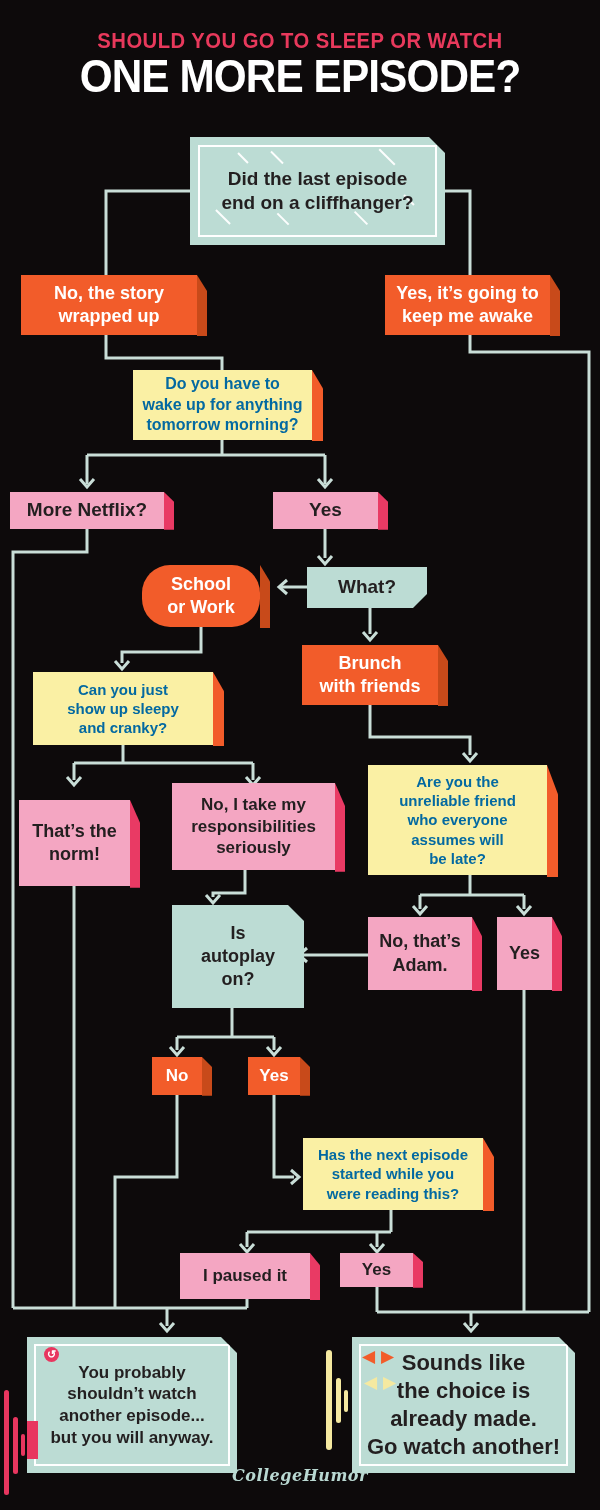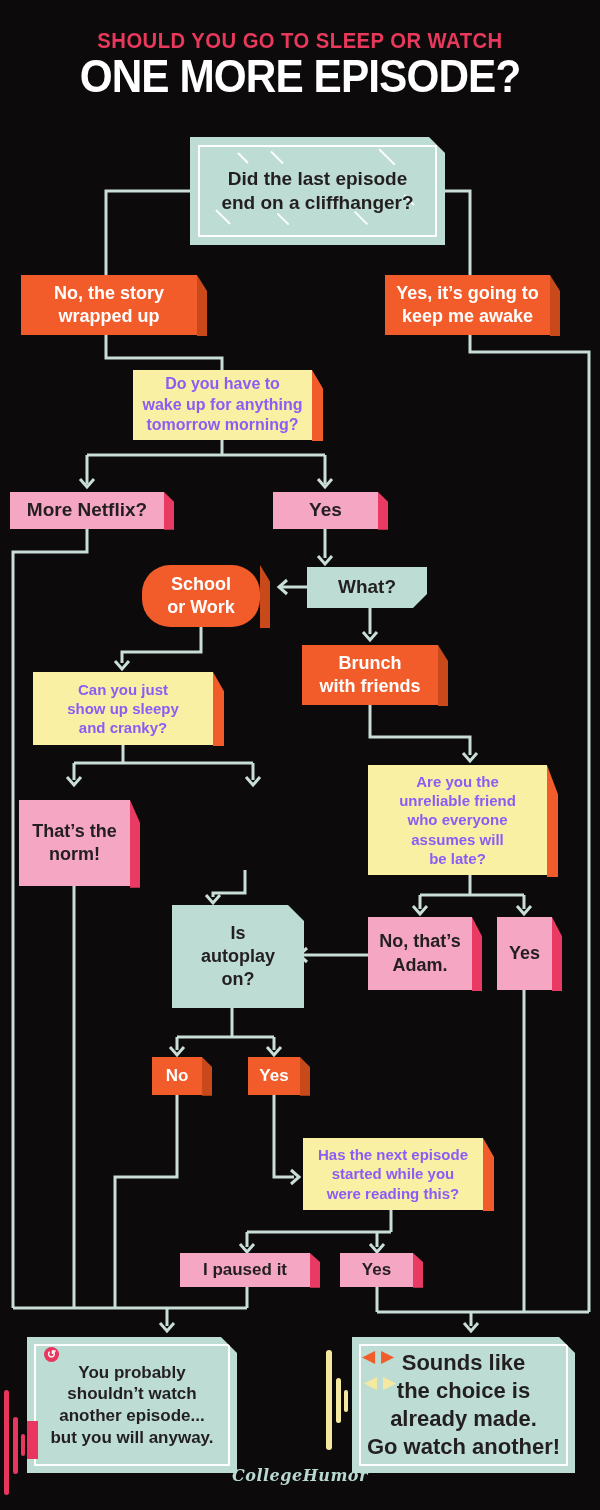--- a/index.html
+++ b/index.html
@@ -17,21 +17,21 @@
   
   .node{position:absolute;z-index:2;display:flex;align-items:center;justify-content:center;
         text-align:center;font-weight:bold;white-space:pre-line;box-sizing:border-box;
         line-height:1.28;}
   .node .lbl{position:relative;z-index:2;}
   .node::after{content:'';position:absolute;top:0;right:calc(-1 * var(--e,0px));
         width:var(--e,0px);height:102%;background:var(--edge,transparent);
         clip-path:polygon(0 0,100% 26%,100% 100%,0 100%);}
   .orange{background:#f25c2a;color:#ffffff;--e:10px;--edge:#c84a1a;}
   .pink{background:#f4a6c2;color:#231f20;--e:10px;--edge:#e93a64;}
-  .yellow{background:#faf0a4;color:#8b5cf6;--e:11px;--edge:#f25c2a;}
+  .yellow{background:#faf0a4;color:#0369a1;--e:11px;--edge:#f25c2a;}
   .teal{background:#bcdcd4;color:#231f20;--e:0px;}
   .bevel-tr{clip-path:polygon(0 0,calc(100% - 16px) 0,100% 16px,100% 100%,0 100%);}
   .bevel-br{clip-path:polygon(0 0,100% 0,100% calc(100% - 14px),calc(100% - 14px) 100%,0 100%);}
   .inner{position:absolute;inset:7px;border:2px solid #ffffff;pointer-events:none;z-index:1;}
   .inner8{inset:8px;}
   .slash{position:absolute;width:2px;background:#ffffff;transform:rotate(-45deg);z-index:1;opacity:.95;}
   
   .bar{position:absolute;z-index:3;border-radius:3px;}
   .bar.red{background:#e8365f;}
   .bar.cream{background:#f5e9a0;}
@@ -175,20 +175,25 @@
     <span class="lbl">Can you just
 show up sleepy
 and cranky?</span>
   </div>
 
   <div class="node pink" style="left:19px;top:788px;width:111px;height:86px;font-size:18px;margin-top:12px;">
     <span class="lbl">That’s the
 norm!</span>
   </div>
 
+  <div class="node pink" style="left:172px;top:783px;width:163px;height:87px;font-size:17px;">
+    <span class="lbl">No, I take my
+responsibilities
+seriously</span>
+  </div>
 
   <div class="node yellow" style="left:368px;top:765px;width:179px;height:110px;font-size:15px;">
     <span class="lbl">Are you the
 unreliable friend
 who everyone
 assumes will
 be late?</span>
   </div>
 
   <div class="node teal bevel-tr" style="left:172px;top:905px;width:132px;height:103px;font-size:18px;">
@@ -213,21 +218,21 @@
   <div class="node orange" style="left:248px;top:1057px;width:52px;height:38px;font-size:17px;">
     <span class="lbl">Yes</span>
   </div>
 
   <div class="node yellow" style="left:303px;top:1138px;width:180px;height:72px;font-size:15px;">
     <span class="lbl">Has the next episode
 started while you
 were reading this?</span>
   </div>
 
-  <div class="node pink" style="left:180px;top:1253px;width:130px;height:34px;font-size:17px;">
+  <div class="node pink" style="left:180px;top:1253px;width:130px;height:46px;font-size:17px;">
     <span class="lbl">I paused it</span>
   </div>
 
   <div class="node pink" style="left:340px;top:1253px;width:73px;height:34px;font-size:17px;">
     <span class="lbl">Yes</span>
   </div>
 
   <div class="node teal bevel-tr" style="left:27px;top:1337px;width:210px;height:136px;font-size:17px;">
     <div class="inner"></div>
     <span class="lbl">You probably

